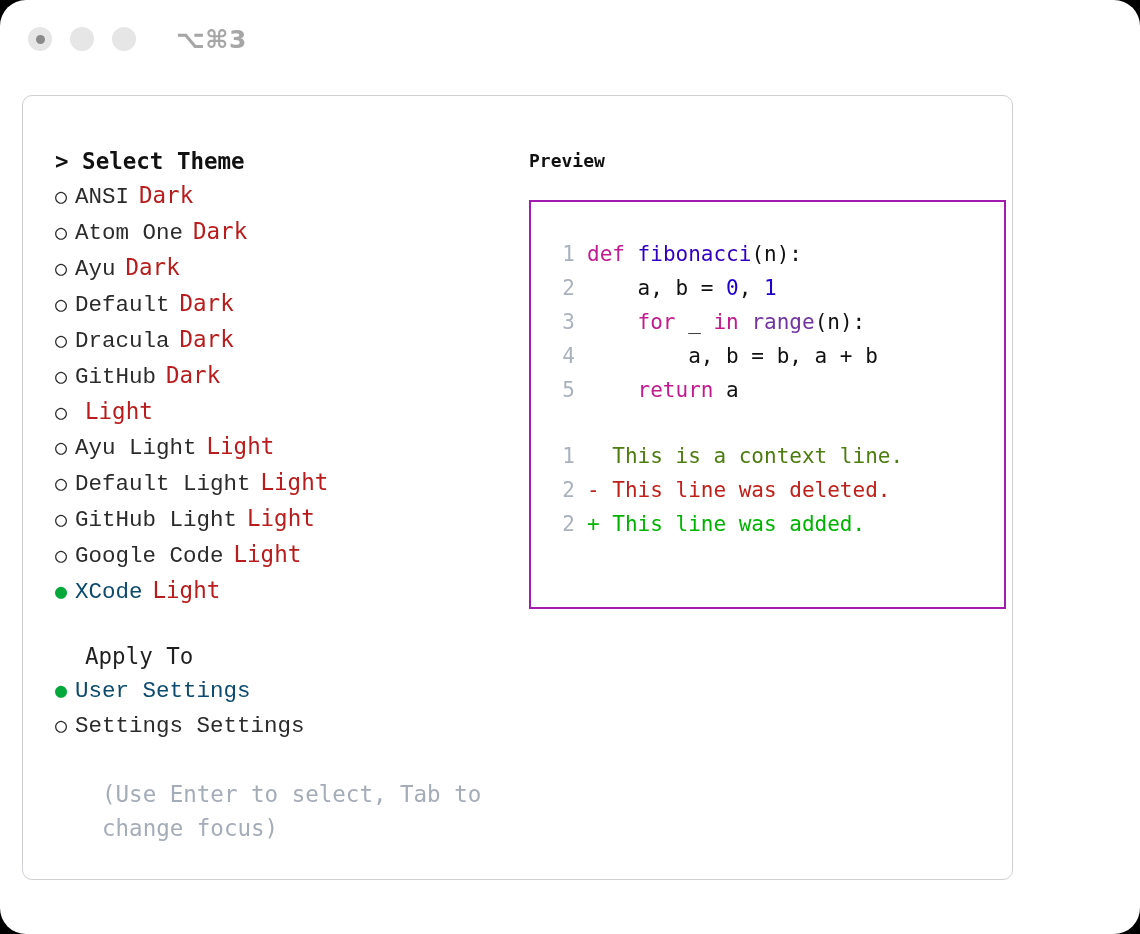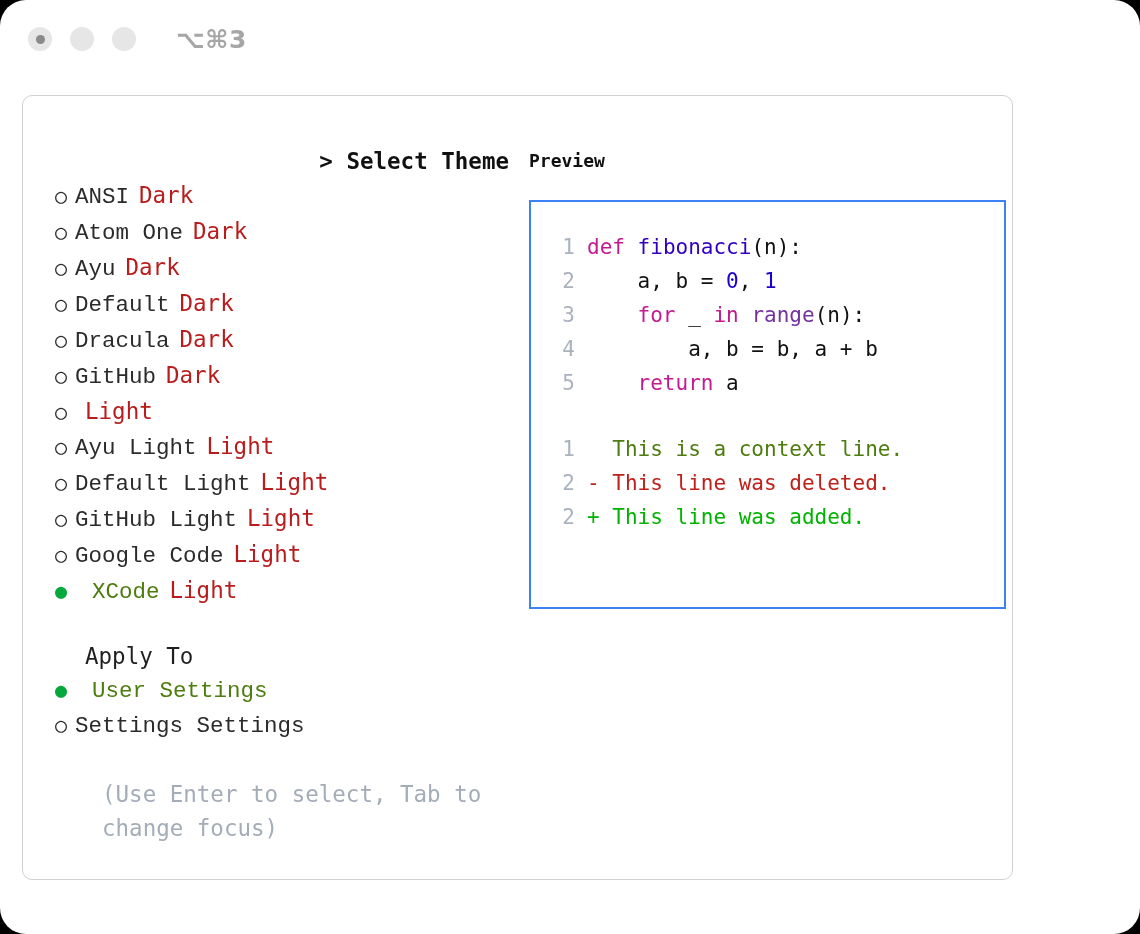--- a/index.html
+++ b/index.html
@@ -88,21 +88,20 @@
     flex: 0 0 470px;
     padding-left: 16px;
   }
 
   .heading {
     font-size: 22.5px;
     font-weight: 700;
     color: #111111;
     line-height: 34px;
     white-space: pre;
-    text-align: right;
   }
 
   .opt-list { margin: 0; padding: 0; }
 
   .opt {
     display: flex;
     align-items: baseline;
     font-size: 22.5px;
     line-height: 34px;
     color: #2b2b2b;
@@ -110,21 +109,21 @@
   }
   .bullet {
     display: inline-block;
     width: 20px;
     flex: 0 0 20px;
     font-size: 20px;
     color: #2b2b2b;
   }
   .opt.selected .bullet { color: #05a83a; }
   .opt .name { color: #2b2b2b; font-family: Liberation Mono, monospace; }
-  .opt.selected .name { color: #4d7c0f; margin-left: 17px; }
+  .opt.selected .name { color: #0c4a6e; }
   .opt .tag {
     color: #b91c1c;
     margin-left: 10px;
   }
 
   .section-title {
     font-size: 22.5px;
     line-height: 34px;
     color: #1f1f1f;
     padding-left: 30px;
@@ -152,23 +151,23 @@
     font-weight: 700;
     color: #111111;
     line-height: 34px;
     white-space: pre;
   }
 
   .preview-box {
     margin-top: 22px;
     width: 477px;
     height: 409px;
-    border: 2px solid #3b82f6;
+    border: 2px solid #a21caf;
     background: #ffffff;
-    padding: 28px 0 0 18px;
+    padding: 35px 0 0 18px;
   }
 
   .code-line {
     font-size: 21px;
     line-height: 34px;
     white-space: pre;
     color: #111111;
   }
   .lineno {
     display: inline-block;

